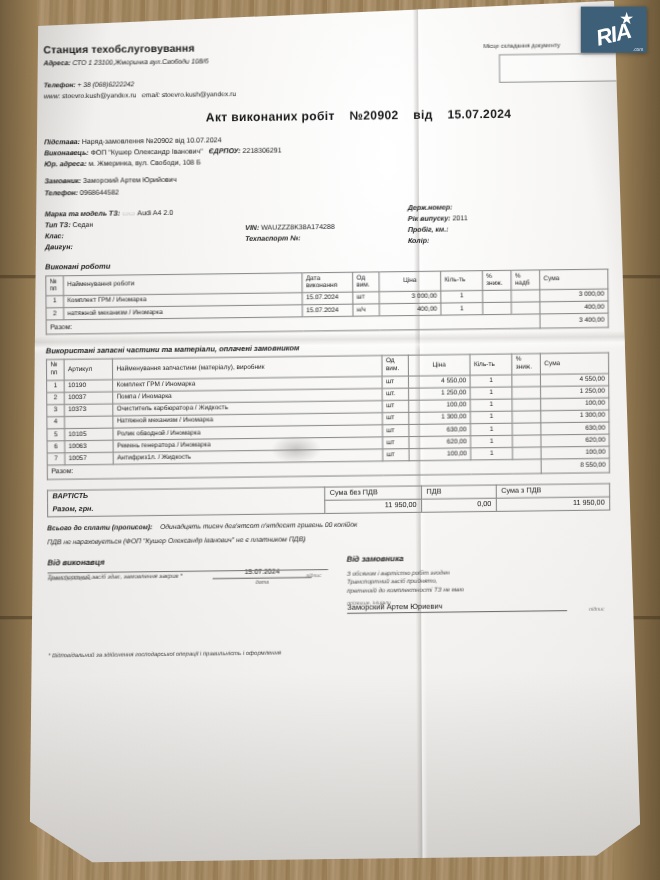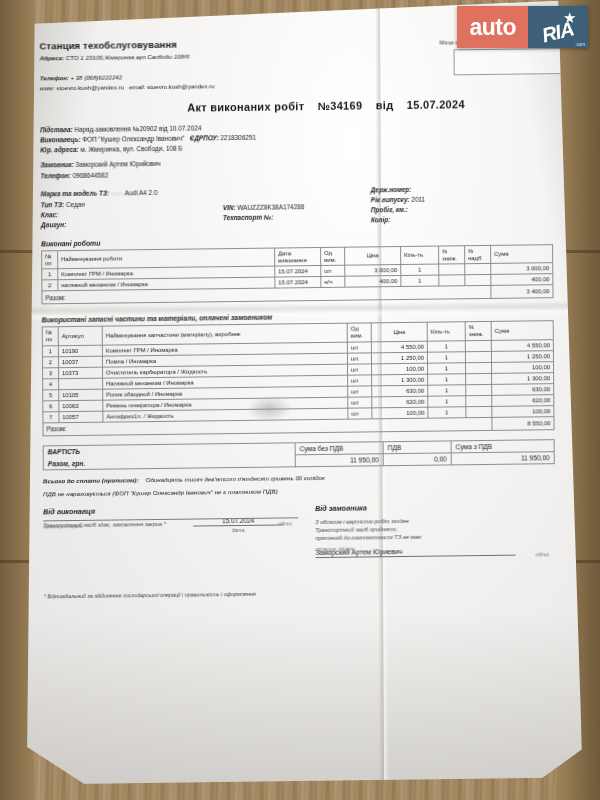--- a/index.html
+++ b/index.html
@@ -242,21 +242,21 @@
         &nbsp;
         <i>email:</i>
         <span>stoevro.kush@yandex.ru</span>
       </div>
       <div class="place-label">Місце складання документу</div>
       <div class="place-box"></div>
     </div>
 
     <div class="act-title">
       <span>Акт виконаних робіт</span>
-      <span>№34169</span>
+      <span>№20902</span>
       <span>від</span>
       <span>15.07.2024</span>
     </div>
 
     <div class="fields">
       <div class="f-row">
         <span class="f-lab">Підстава:</span>
         <span class="f-val">Наряд-замовлення №20902 від 10.07.2024</span>
       </div>
       <div class="f-row">
@@ -519,19 +519,18 @@
         <div class="sign-cap" style="bottom:6px">прізвище, ініціали</div>
         <div class="sign-cap-r" style="bottom:-2px">підпис</div>
       </div>
     </div>
 
     <div class="footnote">* Відповідальний за здійснення господарської операції і правильність і оформлення</div>
   </div>
 </div>
 
 <div class="logo">
-  <div class="logo-auto">auto</div>
   <div class="logo-ria">
     <span class="logo-star">★</span>
     <span class="rtxt">RIA</span>
     <span class="logo-com">.com</span>
   </div>
 </div>
 
 </body></html>

